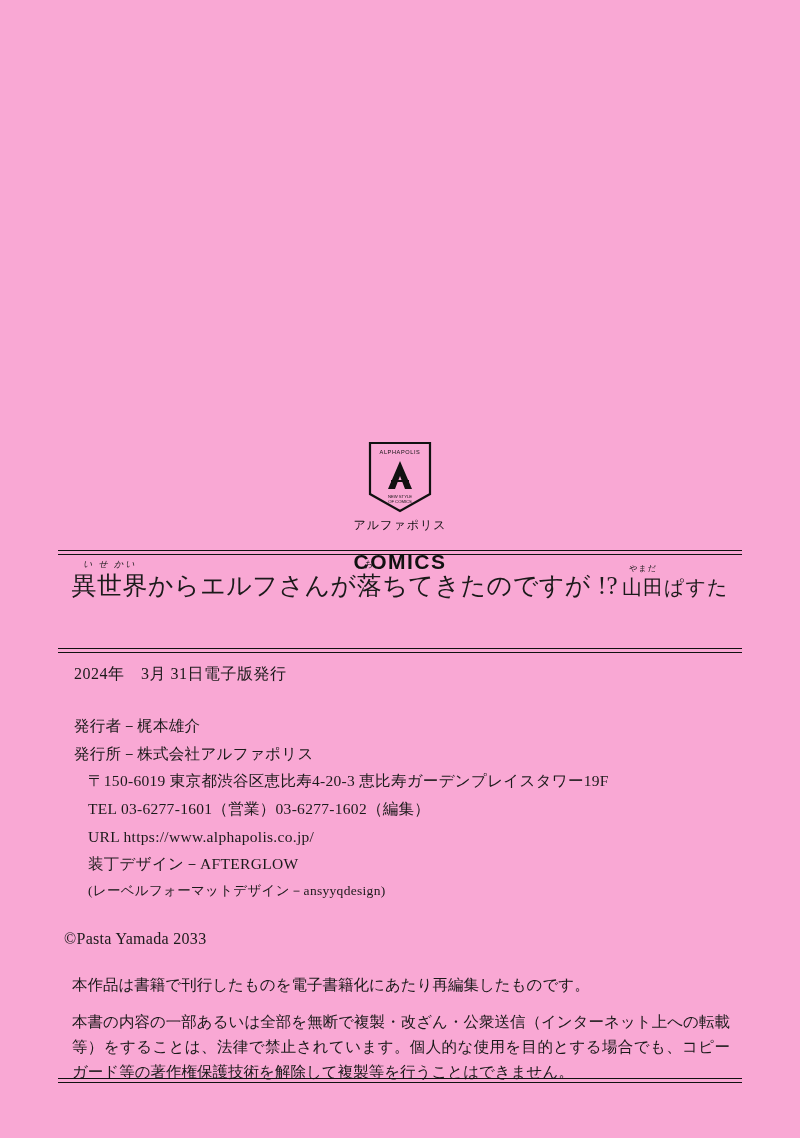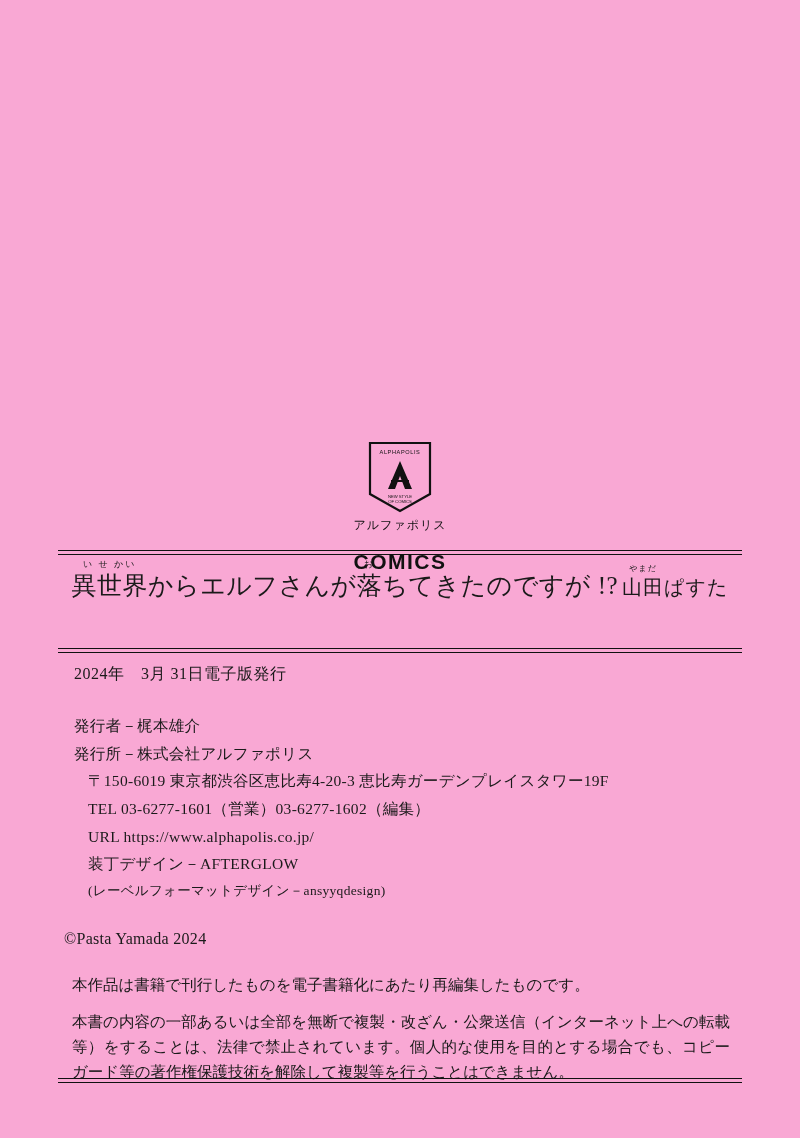--- a/index.html
+++ b/index.html
@@ -89,20 +89,21 @@
   }
   .book-title .rb .rt {
     position: absolute;
     top: -13px;
     left: 0;
     right: 0;
     font-size: 9px;
     letter-spacing: 2px;
     text-align: center;
     white-space: nowrap;
+    font-style: italic;
   }
   .author {
     margin-top: 14px;
     font-size: 20px;
     letter-spacing: 1px;
     display: inline-block;
     position: relative;
   }
   .author .rb { position: relative; display: inline-block; }
   .author .rb .rt {
@@ -206,21 +207,21 @@
     <p class="pub-date">2024年　3月 31日電子版発行</p>
     <div class="imprint-lines">
       <div class="line">発行者－梶本雄介</div>
       <div class="line">発行所－株式会社アルファポリス</div>
       <div class="line indent1">〒150-6019 東京都渋谷区恵比寿4-20-3 恵比寿ガーデンプレイスタワー19F</div>
       <div class="line indent1">TEL 03-6277-1601（営業）03-6277-1602（編集）</div>
       <div class="line indent1">URL https://www.alphapolis.co.jp/</div>
       <div class="line indent1">装丁デザイン－AFTERGLOW</div>
       <div class="line indent1 small">(レーベルフォーマットデザイン－ansyyqdesign)</div>
     </div>
-    <div class="copyright">©Pasta Yamada 2024</div>
+    <div class="copyright">©Pasta Yamada 2033</div>
   </div>
 
   <div class="notice">
     <p>本作品は書籍で刊行したものを電子書籍化にあたり再編集したものです。</p>
     <p>本書の内容の一部あるいは全部を無断で複製・改ざん・公衆送信（インターネット上への転載等）をすることは、法律で禁止されています。個人的な使用を目的とする場合でも、コピーガード等の著作権保護技術を解除して複製等を行うことはできません。</p>
   </div>
 
   <div class="rule-double rule-bottom"></div>
 
 </div>

